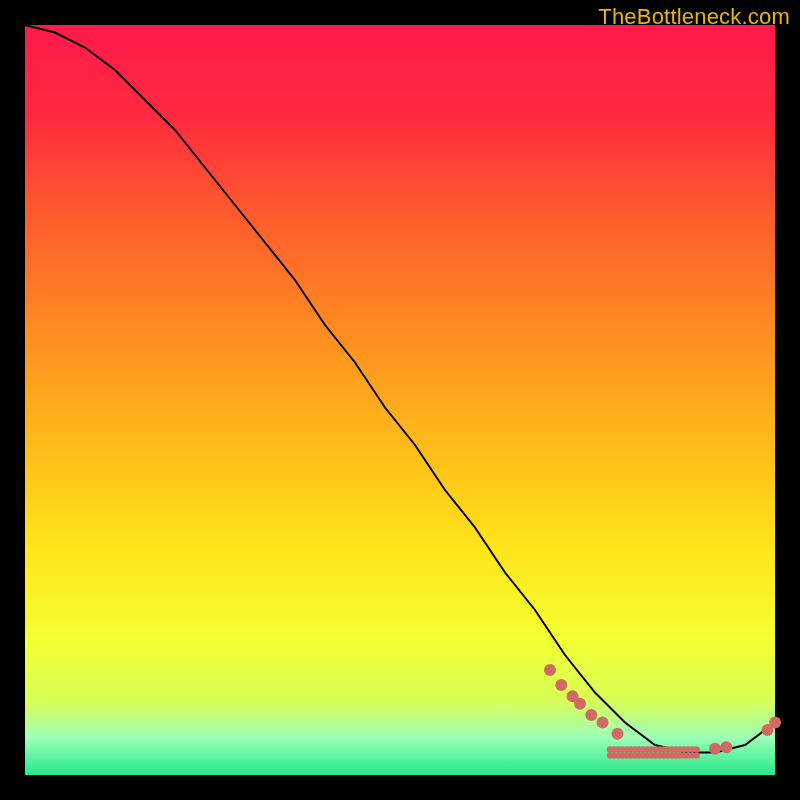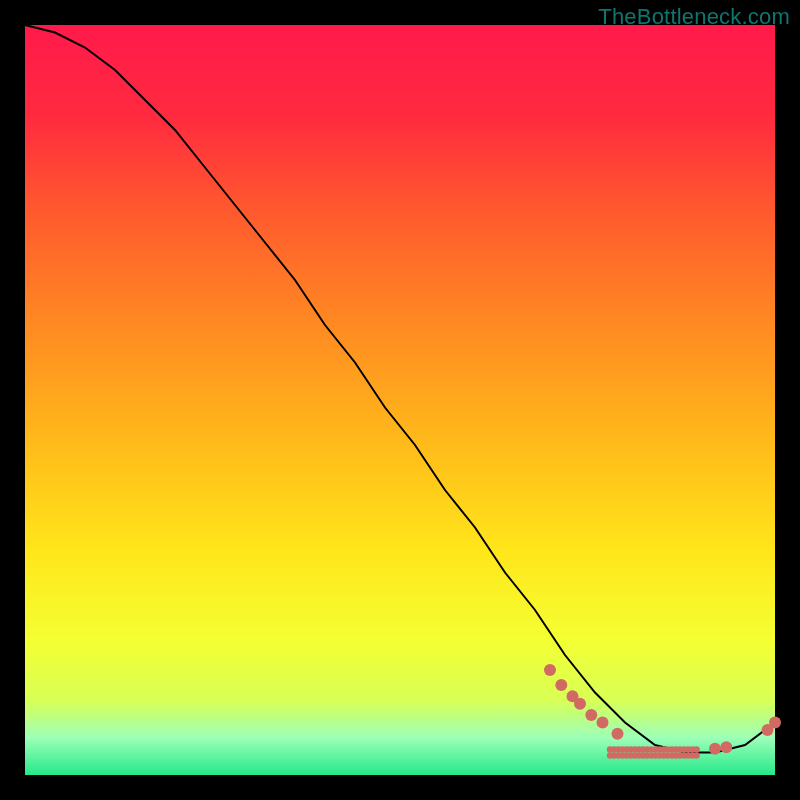--- a/index.html
+++ b/index.html
@@ -22,21 +22,21 @@
     left: 25px;
     top: 25px;
     width: 750px;
     height: 750px;
     
   }
   .watermark {
     position: absolute;
     top: 4px;
     right: 10px;
-    color: #0f766e;
+    color: #eab308;
     font-size: 22px;
     font-weight: 500;
     letter-spacing: 0.2px;
     user-select: none;
   }
   svg.curve {
     position: absolute;
     left: 0;
     top: 0;
     width: 100%;

